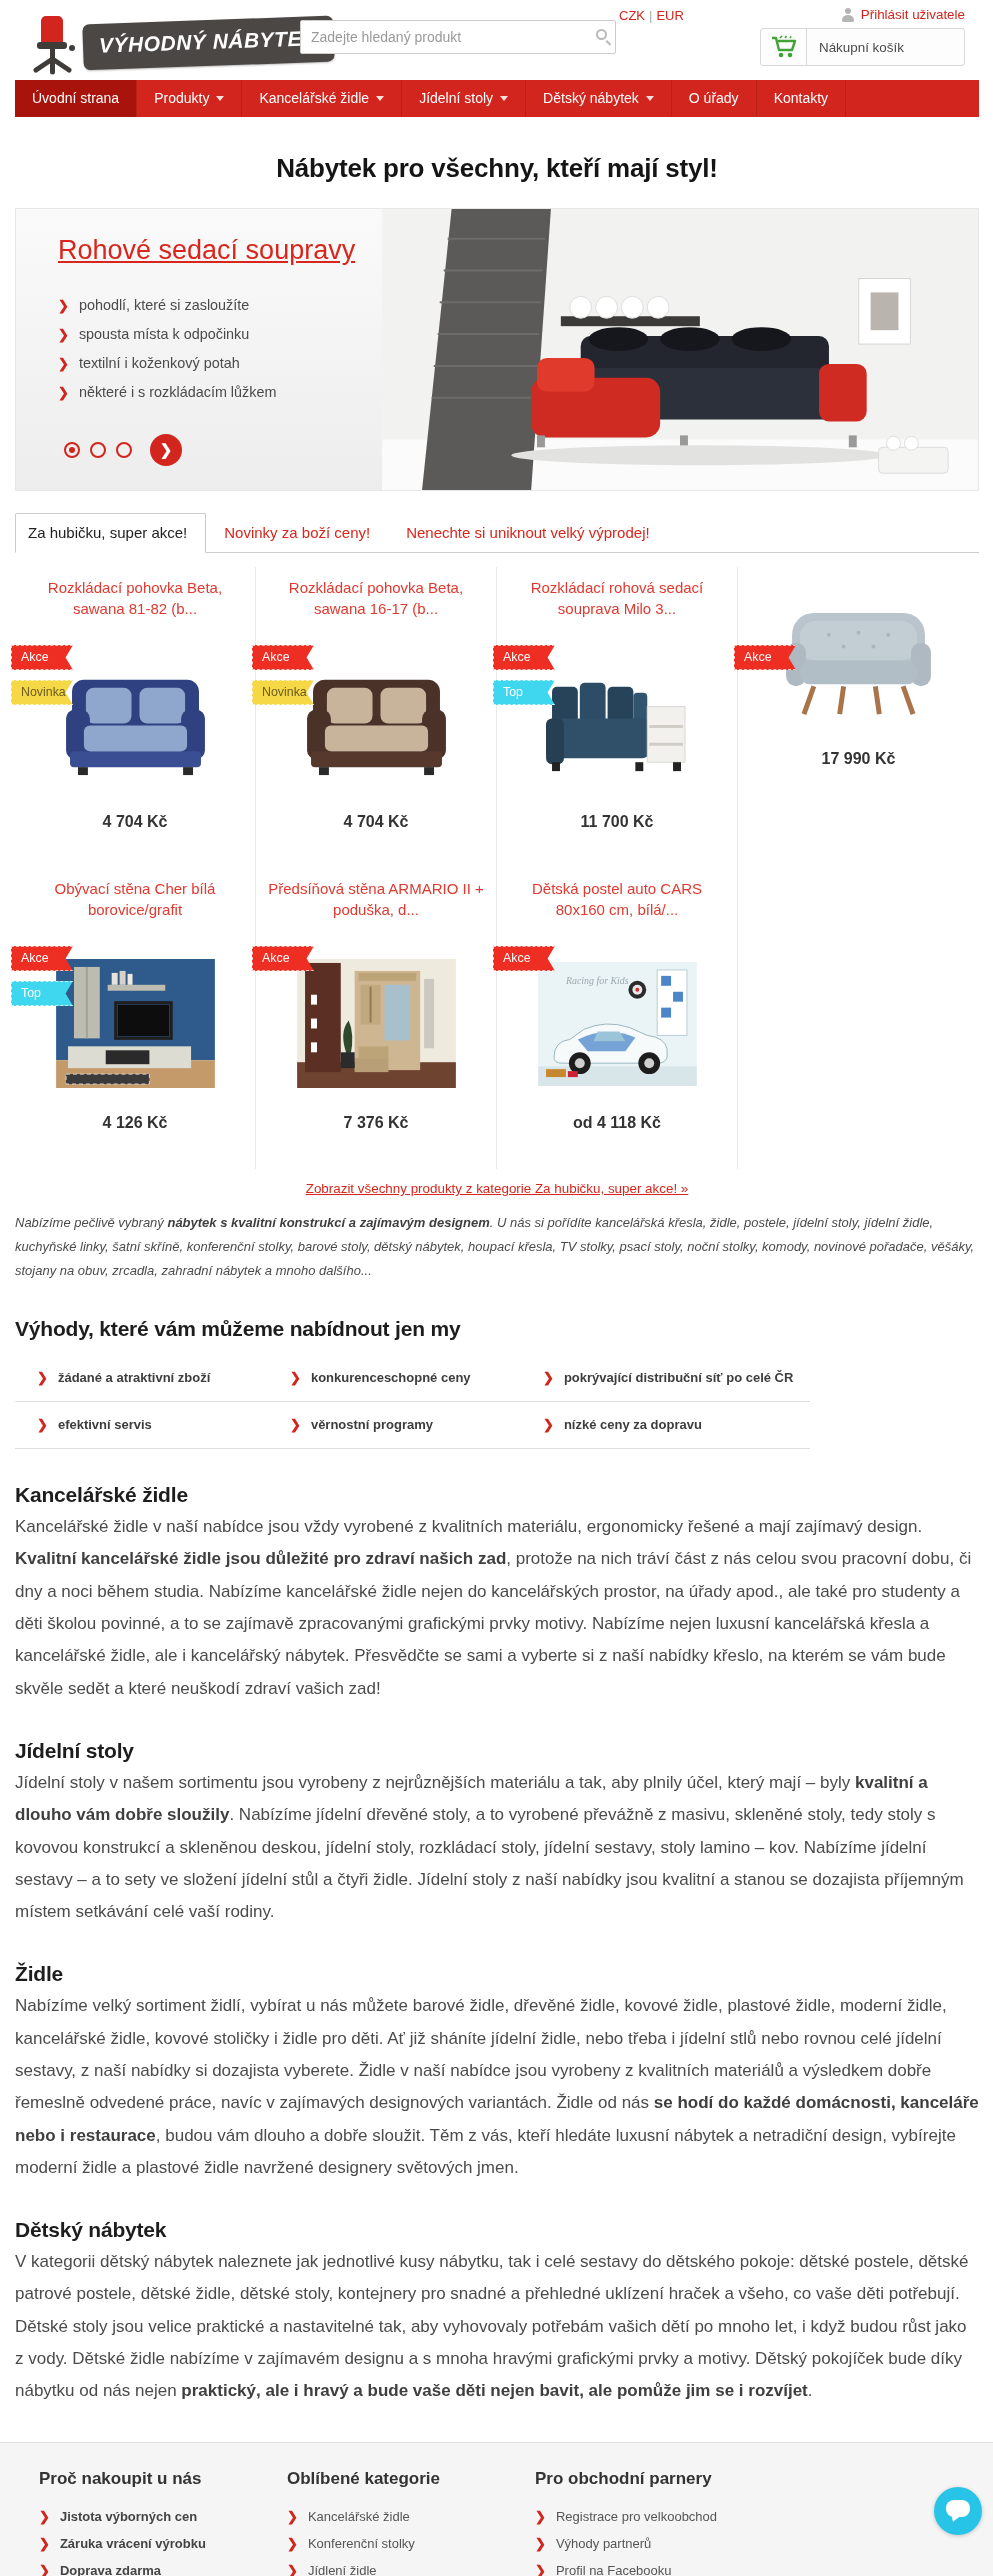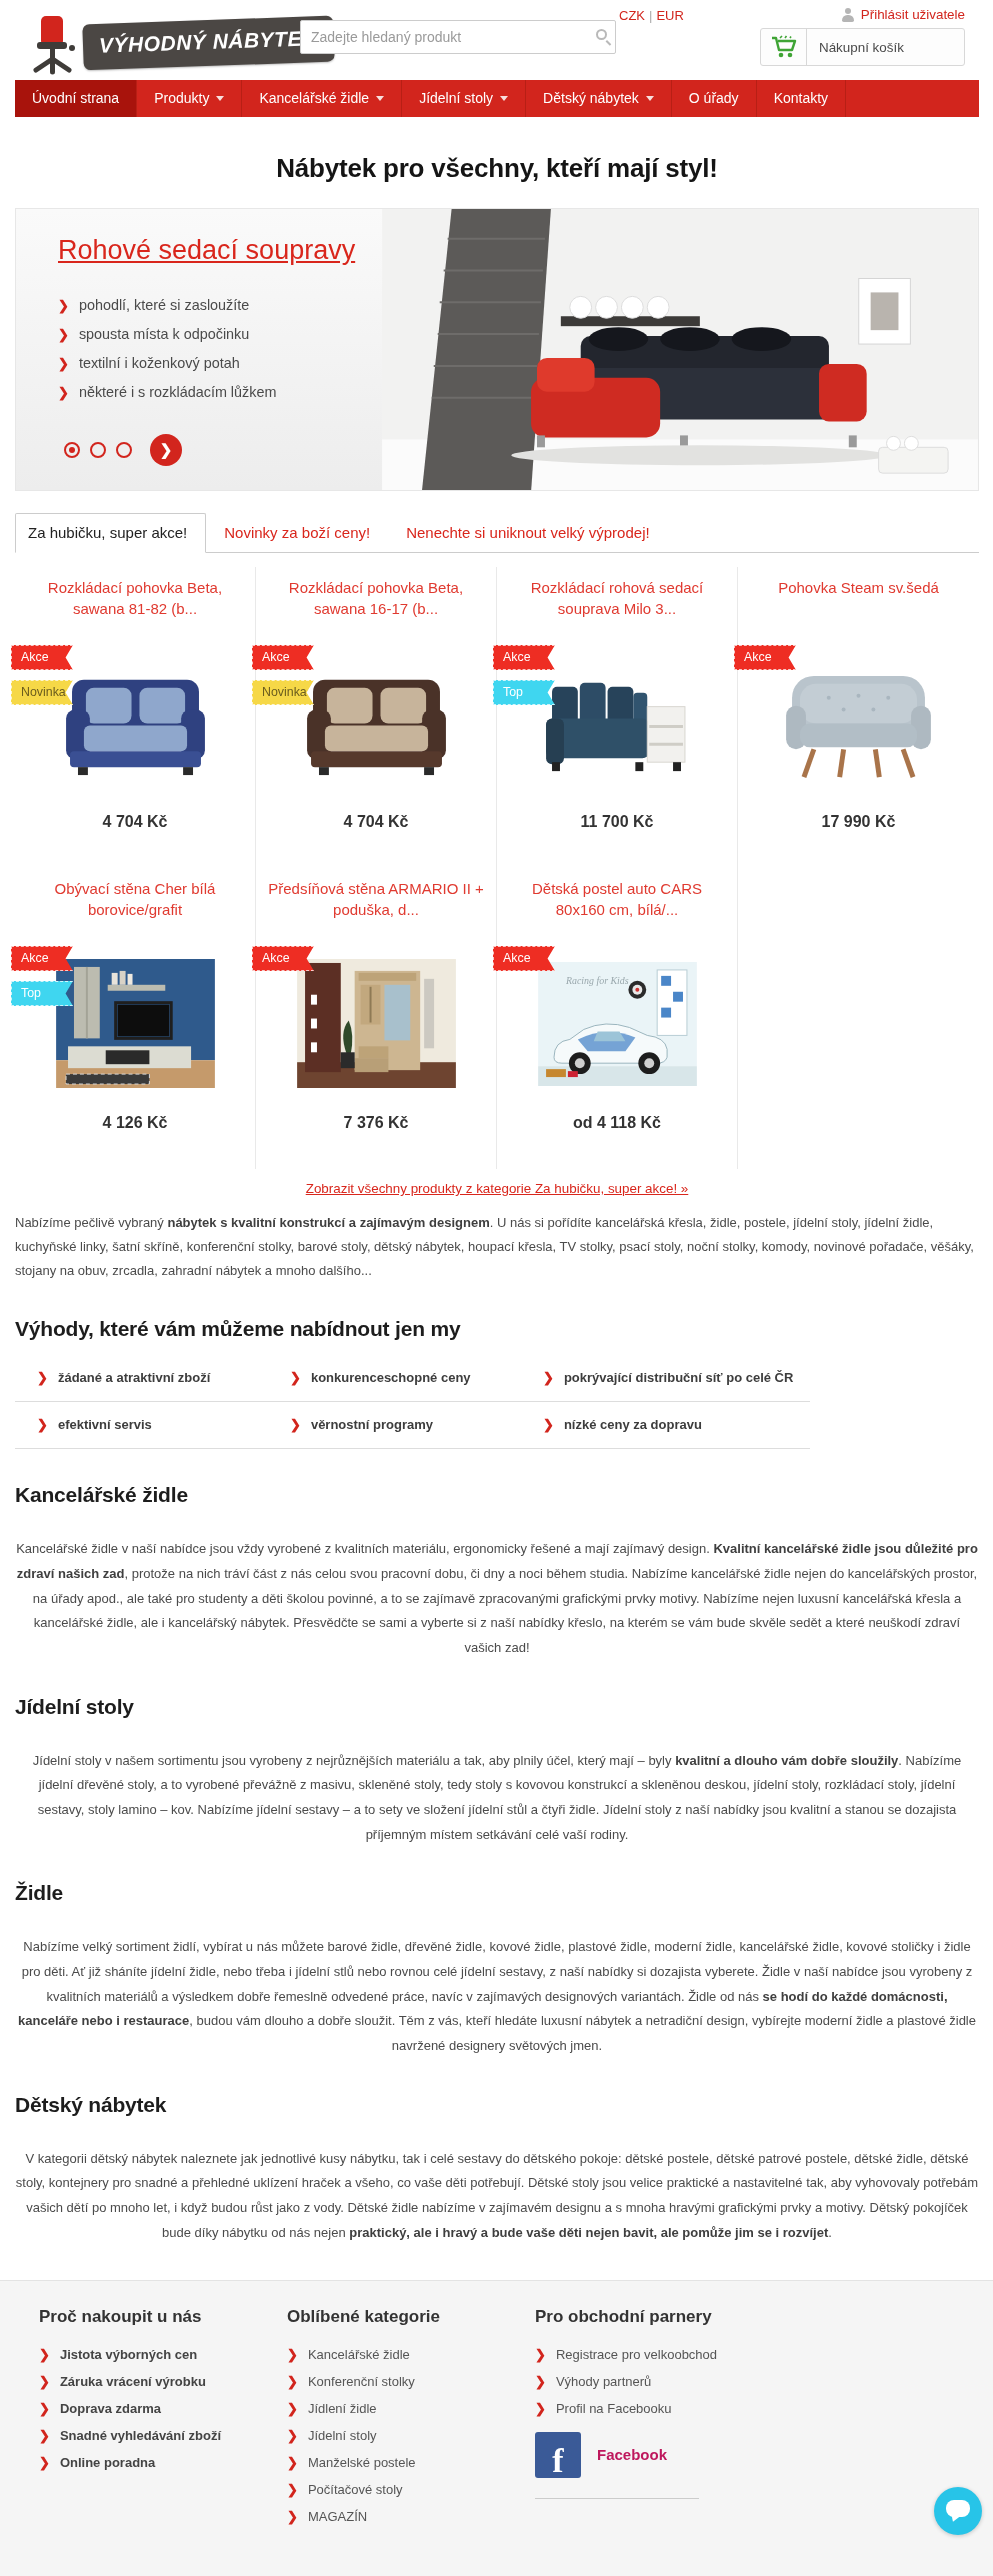--- a/index.html
+++ b/index.html
@@ -101,24 +101,24 @@
     border-top:1px dashed rgba(255,255,255,.75); border-bottom:1px dashed rgba(255,255,255,.75);
     border-left:1px dashed rgba(255,255,255,.75); }
   .b-akce { background:#ee2d23; }
   .b-nov  { background:#f6d847; color:#6b5d1e; }
   .b-top  { background:#3fd6f0; }
 
   .show-all { text-align:center; margin-top:10px; }
   .show-all a { color:#d9261c; font-size:13.4px; text-decoration:underline; cursor:pointer; }
 
   
-  .intro { font-size:13px; line-height:1.85; color:#4b4b4b; margin:14px 0 6px; }
+  .intro { font-size:13px; line-height:1.85; color:#4b4b4b; margin:14px 0 6px;font-style:italic; }
   .intro b, .sec-p b { color:#3f3f3f; }
   h2.sec { font-size:21px; color:#1d1d1d; margin-top:34px; letter-spacing:-0.2px; }
-  .sec-p { font-size:13px; line-height:1.9; color:#4b4b4b; margin-top:30px;text-align:center; }
+  .sec-p { font-size:17px; line-height:1.9; color:#4b4b4b; margin-top:4px; }
 
   .adv-list { margin-top:14px; width:795px; }
   .adv-row { display:grid; grid-template-columns:253px 253px 288px; padding:15px 0 16px;
     border-bottom:1px solid #ddd; }
   .adv-row:first-child { border-top:0; }
   .adv-item { font-size:13px; font-weight:bold; color:#3d3d3d; display:flex; align-items:center; padding-left:22px; }
 
   
   .footer { background:#f5f5f5; border-top:1px solid #e3e3e3; margin-top:34px; }
   .footer-inner { display:flex; padding:26px 0 30px 24px; }
@@ -357,21 +357,20 @@
             <rect x="136" y="102" width="8" height="9" fill="#222"></rect>
  </svg>
         </div>
         <span class="badges">
           <span class="badge b-akce">Akce</span>
           <span class="badge b-top">Top</span>
         </span>
         <div class="p-price">11 700 Kč</div>
       </div>
       <div class="card">
-        <div class="p-name">Pohovka Steam sv.šedá</div>
         <div class="p-img">
           <svg width="169" height="121" viewBox="0 0 170 122">
    <rect x="18" y="14" width="134" height="52" rx="22" fill="#b9c4cc"></rect>
    <rect x="26" y="22" width="118" height="40" rx="16" fill="#c3cdd4"></rect>
    <g fill="#a9b6bf">
               <circle cx="55" cy="36" r="2"></circle>
               <circle cx="85" cy="34" r="2"></circle>
               <circle cx="115" cy="36" r="2"></circle>
               <circle cx="70" cy="48" r="2"></circle>
               <circle cx="100" cy="48" r="2"></circle>

